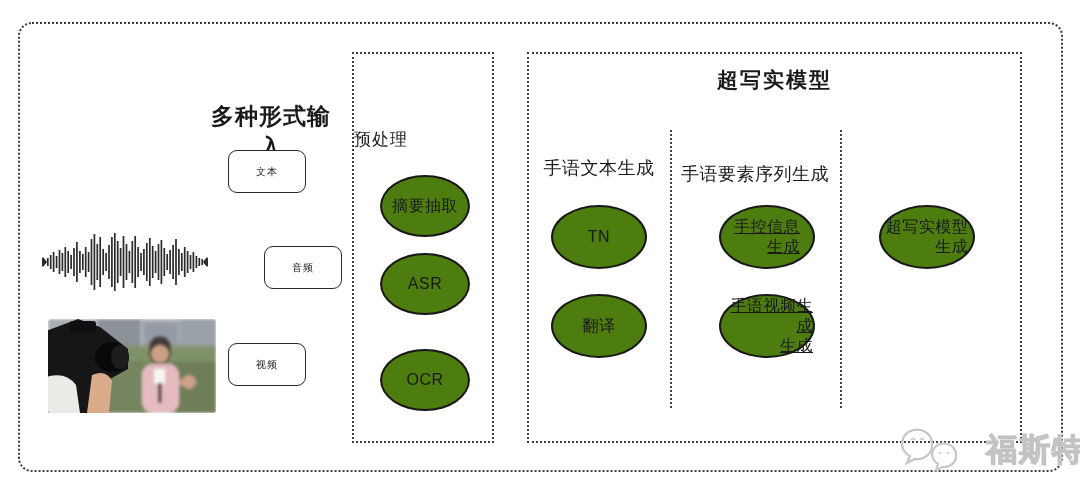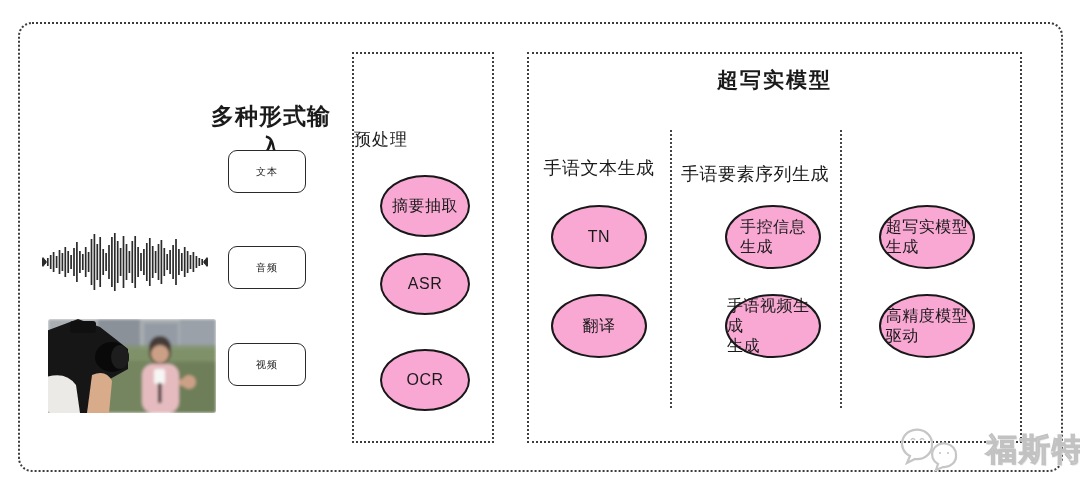--- a/index.html
+++ b/index.html
@@ -26,55 +26,55 @@
     position:absolute; left:48px; top:319px; width:168px; height:94px;
     border-radius:2px; overflow:hidden;
   }
   .io-box {
     position:absolute; left:228px; width:78px; height:43px;
     border:1.5px solid #2a2a2a; border-radius:9px; background:#fff;
     display:flex; align-items:center; justify-content:center;
     font-size:10px; letter-spacing:1px;
   }
   .io-text  { top:150px; }
-  .io-audio { top:246px; }
+  .io-audio { top:246px;margin-left:36px; }
   .io-video { top:343px; }
   
   .cap-box { position:absolute; top:52px; height:391px; border:2px dotted #3e3e3e; }
   .scene-box { left:352px; width:142px; }
   .core-box  { left:527px; width:495px; }
   .cap-title {
     position:absolute; top:12px; left:0; width:100%;
     text-align:center; font-size:21px; font-weight:bold; letter-spacing:2px;
   }
   .cap-sub {
     position:absolute; top:74px; left:0; width:100%;
     text-align:left; font-size:17px; letter-spacing:1px;
   }
   .ellipse {
     position:absolute; border:2.5px solid #181818; border-radius:50%;
-    background:#f9a8d4; display:flex; align-items:center; justify-content:center;
-    text-align:left; font-size:16px; line-height:1.25; white-space:pre-line;
+    background:#4d7c0f; display:flex; align-items:center; justify-content:center;
+    text-align:right; font-size:16px; line-height:1.25; white-space:pre-line;
     letter-spacing:0.5px;
   }
   .scene-e { left:26px; width:90px; height:62px; }
   .scene-e1 { top:121px; } .scene-e2 { top:199px; } .scene-e3 { top:295px; }
   .col-sep {
     position:absolute; top:76px; height:278px; width:0;
     border-left:2px dotted #454545;
   }
   .sep1 { left:141px; } .sep2 { left:311px; }
   .col-header {
     position:absolute; top:102px; width:180px; text-align:center;
     font-size:18px; font-weight:500; letter-spacing:0.5px; white-space:nowrap;
   }
   .col1-h { left:-20px;text-align:center; } .col2-h { left:136px;margin-top:6px; } .col3-h { left:308px; }
   .core-e { width:96px; height:64px; }
   .core-r1 { top:151px; } .core-r2 { top:240px; }
-  .col1-e { left:22px; } .col2-e { left:196px; } .col3-e { left:350px; }
+  .col1-e { left:22px; } .col2-e { left:190px;text-decoration:underline; } .col3-e { left:350px; }
   
   .watermark { position:absolute; left:898px; top:427px; display:flex; align-items:center; }
   .wm-icon { margin-right:6px; }
   .wm-text {
     font-size:31px; font-weight:bold; letter-spacing:2px; color:#e3e3e3;
     -webkit-text-stroke:1px #c2c2c2; text-shadow:1px 1px 1px #d8d8d8;
     white-space:nowrap;
   }
 </style>
 </head>
@@ -152,22 +152,20 @@
     <div class="ellipse core-e col1-e core-r1">TN</div>
 
     <div class="col-header col2-h">手语要素序列生成</div>
     <div class="ellipse core-e col2-e core-r1">手控信息
 生成</div>
     <div class="ellipse core-e col2-e core-r2">手语视频生成
 生成</div>
 
     <div class="ellipse core-e col3-e core-r1">超写实模型
 生成</div>
-    <div class="ellipse core-e col3-e core-r2">高精度模型
-驱动</div>
   </div>
 
   <div class="watermark">
     <svg class="wm-icon" width="82" height="46" viewBox="0 0 82 46">
       <g fill="none" stroke="#c6c6c6" stroke-width="2.2">
         <path d="M34 17 a15 14 0 1 0 -22 12 l-3 7 8 -4 a15 14 0 0 0 17 -15 Z"></path>
         <path d="M58 28 a12 11 0 1 0 -18 9 l-2 6 7 -3 a12 11 0 0 0 13 -12 Z"></path>
         <path d="M13 13 q2 -3 4 0" stroke-width="1.6"></path>
         <path d="M22 13 q2 -3 4 0" stroke-width="1.6"></path>
         <circle cx="42" cy="26" r="1.1" fill="#c6c6c6" stroke="none"></circle>

